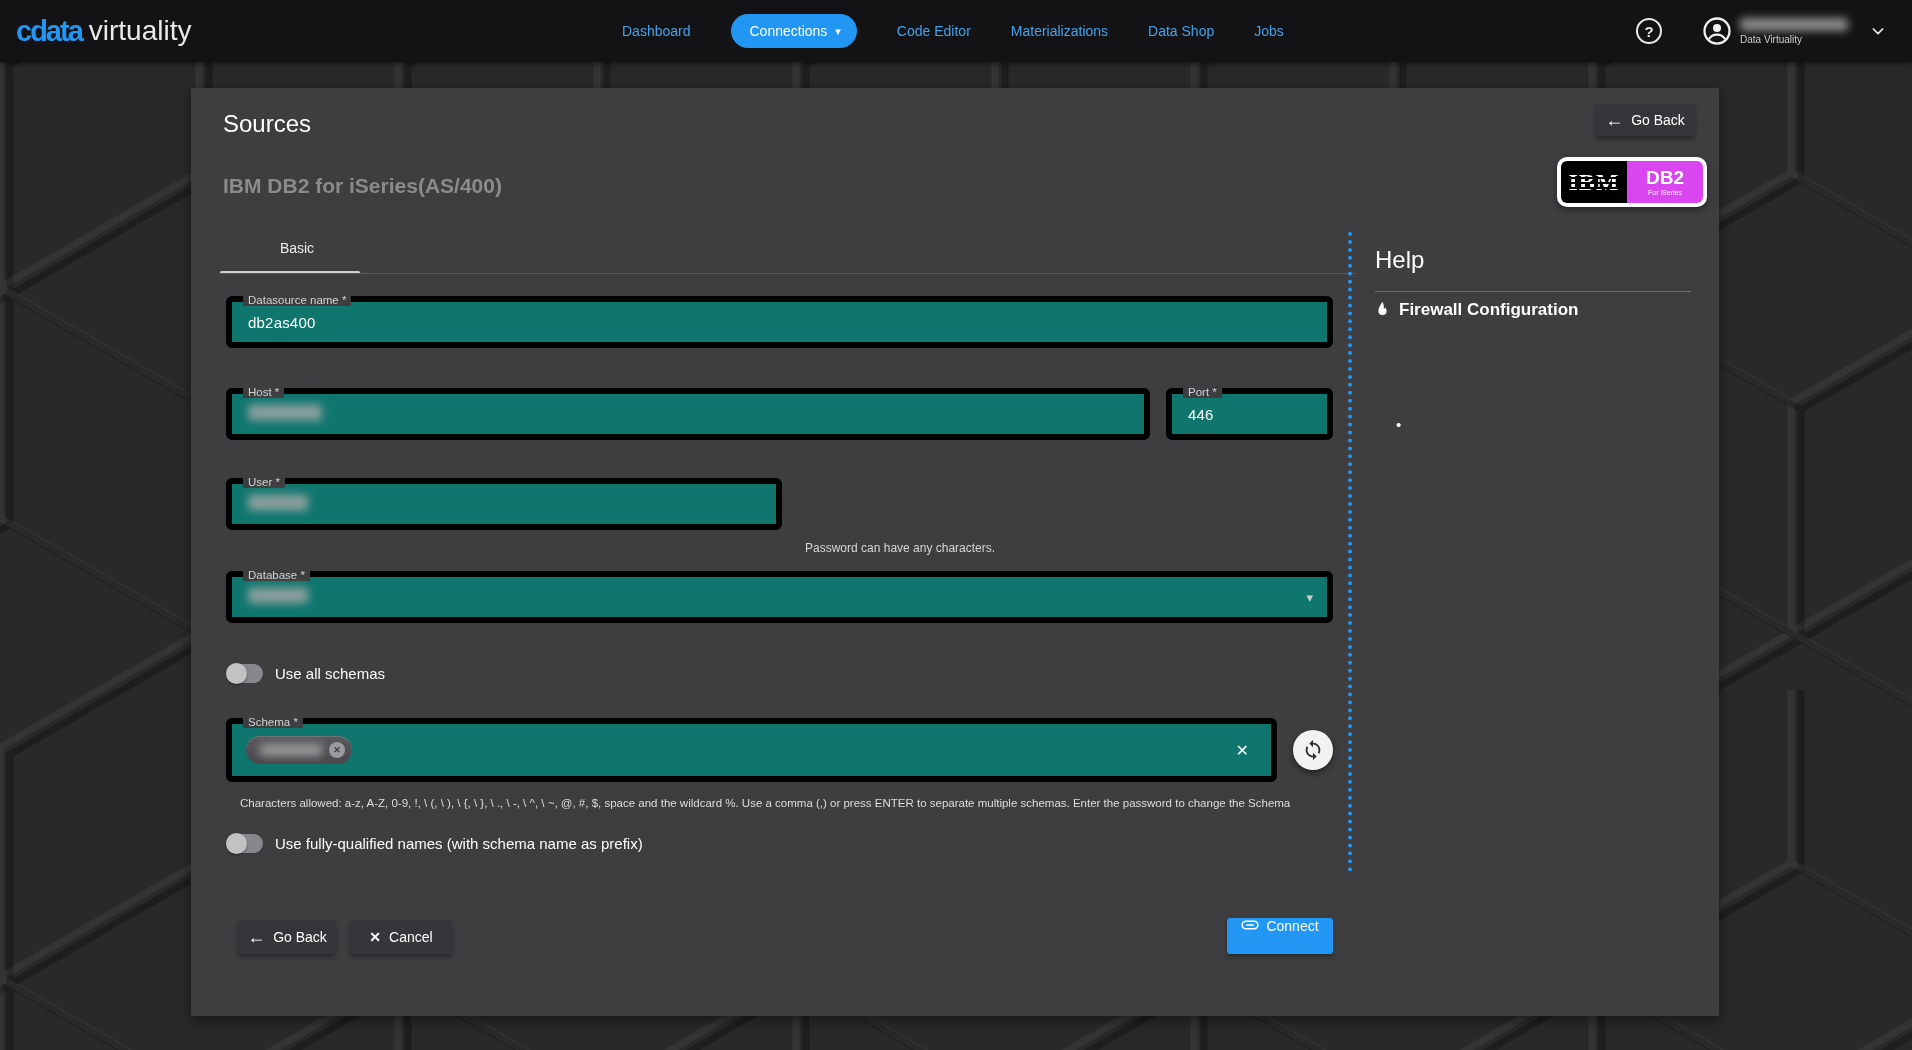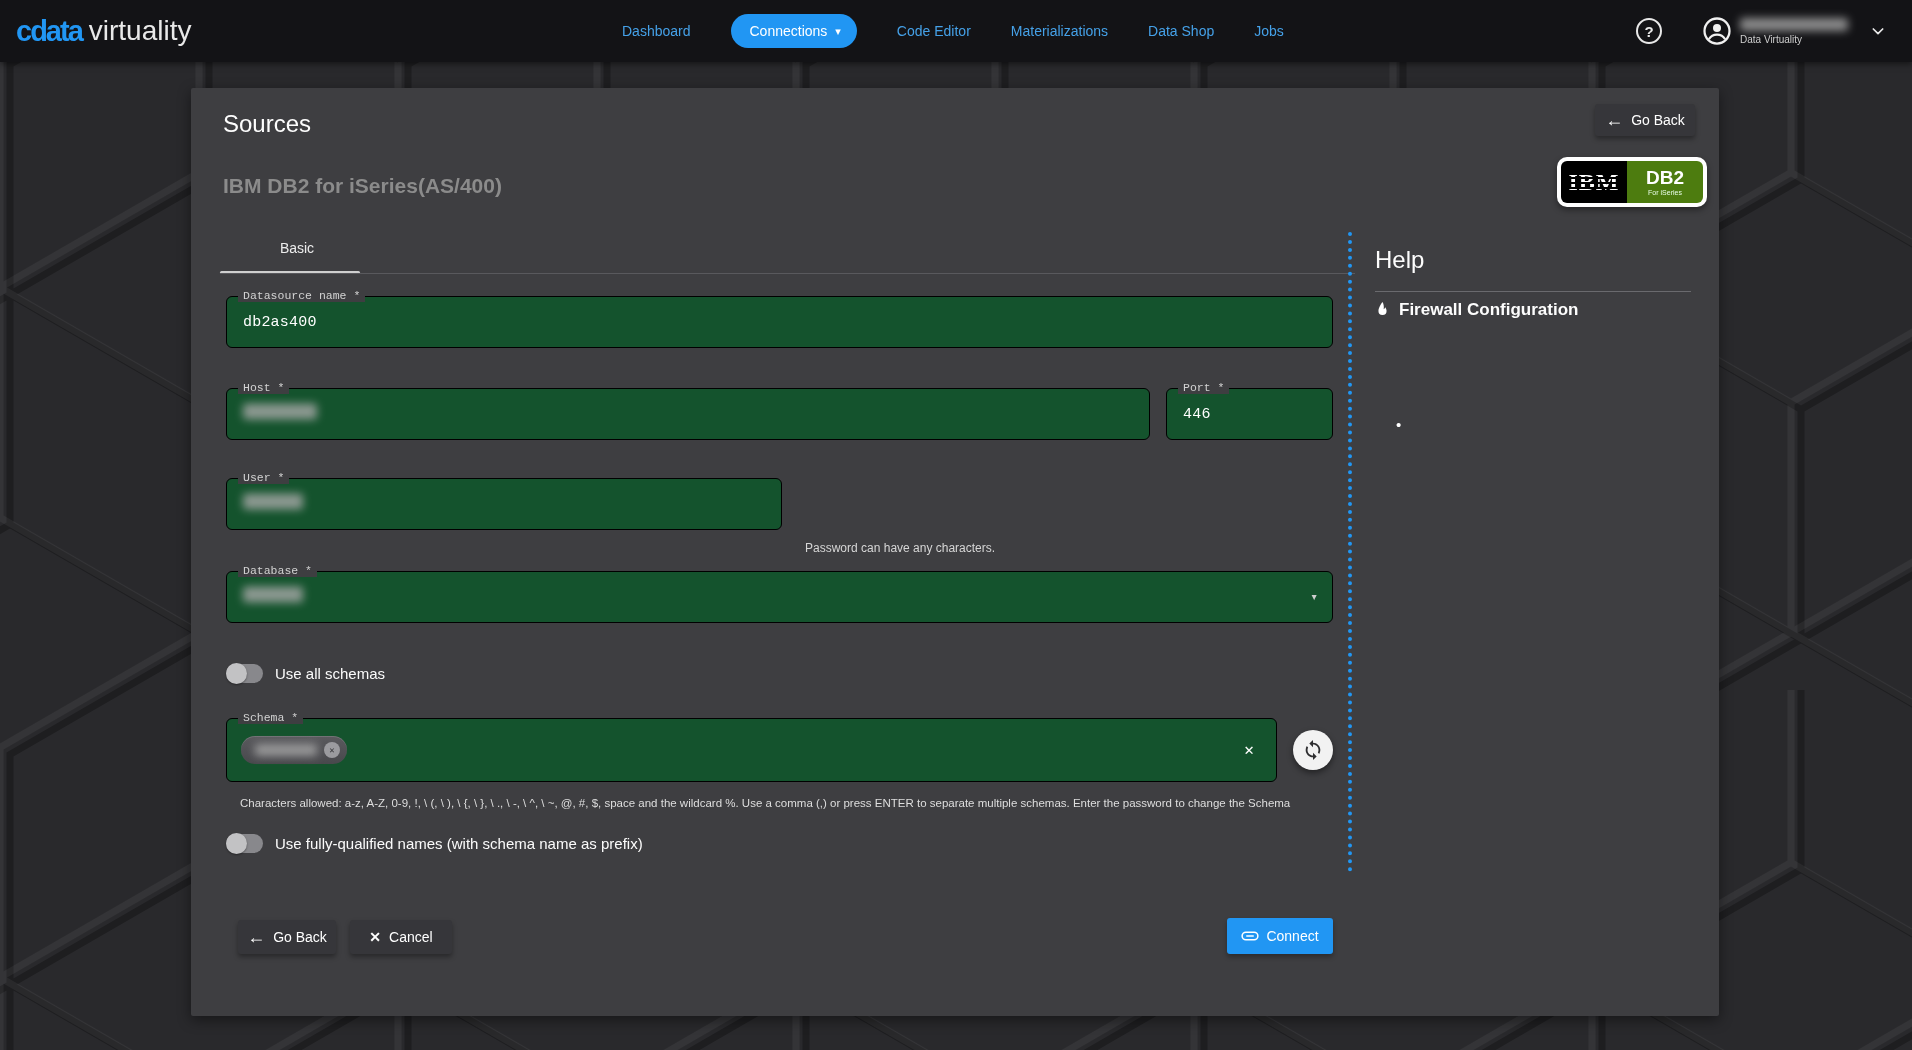--- a/index.html
+++ b/index.html
@@ -74,36 +74,36 @@
     display:flex; align-items:center; justify-content:center; position:relative; overflow:hidden;
   }
   .badge-ibm .ibm-txt {
     font-family:"Liberation Serif", serif; font-weight:bold; font-size:24px; color:#fff; letter-spacing:1px;
   }
   .badge-ibm .stripes {
     position:absolute; left:0; top:8px; width:100%; height:28px;
     background:repeating-linear-gradient(to bottom, transparent 0 3px, #000 3px 5px);
   }
   .badge-db2 {
-    width:76px; height:42px; background:#4d7c0f; border-radius:0 6px 6px 0;
+    width:76px; height:42px; background:#d946ef; border-radius:0 6px 6px 0;
     display:flex; flex-direction:column; align-items:center; justify-content:center;
   }
   .badge-db2 .db2-txt { color:#fff; font-size:19px; font-weight:bold; line-height:1; }
   .badge-db2 .db2-sub { color:#eaffea; font-size:7px; margin-top:2px; }
 
   .page-subtitle { position:absolute; left:32px; top:86px; font-size:21px; font-weight:700; color:#8b8b8b; }
 
   
   .tab-label { position:absolute; left:78px; top:152px; width:56px; text-align:center; font-size:14px; color:#ececec; cursor:pointer; }
   .tab-underline { position:absolute; left:29px; top:183px; width:140px; height:3px; background:#cfcfcf; border-radius:2px; }
   .tab-line { position:absolute; left:29px; top:185px; width:1135px; height:1px; background:#59595d; }
 
   
   .field {
-    position:absolute; border:1px solid #000000; border-radius:6px; background:#14532d;font-family:Liberation Mono, monospace;
+    position:absolute; border:6px solid #000000; border-radius:6px; background:#0f766e;
   }
   .flabel {
     position:absolute; top:-8px; left:11px; padding:0 5px; background:#3e3e41;
     font-size:11.5px; color:#d2d2d2; white-space:nowrap;
   }
   .fvalue {
     position:absolute; left:16px; top:50%; transform:translateY(-50%);
     font-size:15px; color:#fff; letter-spacing:.2px;
   }
   .fvalue.pwd { letter-spacing:2px; font-size:13px; }
@@ -137,21 +137,21 @@
   .refresh-btn {
     position:absolute; left:1102px; top:642px; width:40px; height:40px; border-radius:50%;
     background:#f2f2f2; display:flex; align-items:center; justify-content:center; cursor:pointer;
     box-shadow:0 3px 6px rgba(0,0,0,.45); border:none;
   }
 
   
   .btn-blue {
     position:absolute; background:#2196f3; color:#fff; border:none; cursor:pointer;
     border-radius:3px; font-size:14px; font-family:inherit; font-weight:500;
-    display:flex; align-items:center; justify-content:center; gap:7px;
+    display:flex; align-items:flex-start; justify-content:center; gap:7px;
     box-shadow:0 3px 5px rgba(0,0,0,.3);
   }
 
   
   .dotted-divider {
     position:absolute; left:1157px; top:144px; height:640px; width:0;
     border-left:4px dotted #2196f3;
   }
   .help-title { position:absolute; left:1184px; top:158px; font-size:24px; font-weight:400; color:#fdfdfd; }
   .help-divider { position:absolute; left:1184px; top:203px; width:316px; height:1px; background:#6a6a6e; }

